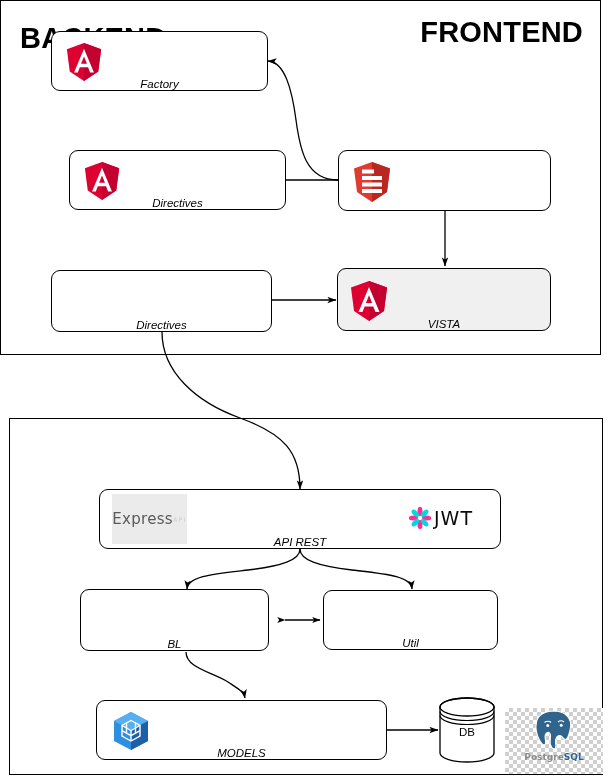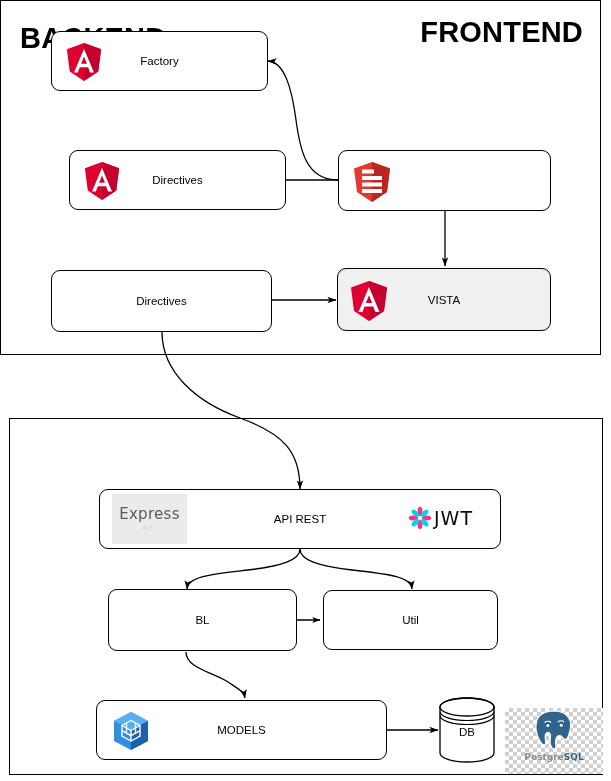--- a/index.html
+++ b/index.html
@@ -38,21 +38,22 @@
   #backend-title  { left: 20px;  top: 22px;  font-size: 29px; }
 
   
   .node {
     position: absolute;
     border: 1.3px solid #000000;
     border-radius: 9px;
     background: #ffffff;
     box-sizing: border-box;
     display: flex;
-    align-items: center;
+    align-items: flex-end;
+    font-style: italic;
   }
   .node.filled { background: #f0f0f0; }
   .node-label {
     font-size: 11.5px;
     color: #000000;
     text-align: center;
     width: 100%;
     white-space: nowrap;
   }
   .node-icon {
@@ -68,21 +69,21 @@
     left: 0; top: 0;
     width: 611px; height: 781px;
     pointer-events: none;
   }
 
   
   .express-logo {
     position: absolute;
     background: #ebebeb;
     display: flex;
-    flex-direction: column;
+    flex-direction: row;
     align-items: center;
     justify-content: center;
   }
   .express-word {
     font-family: "DejaVu Sans", sans-serif;
     font-size: 15px;
     color: #5a5a5a;
     letter-spacing: 0.3px;
     line-height: 1;
   }
@@ -262,21 +263,21 @@
           <ellipse cx="0" cy="-6.6" rx="2.5" ry="4.6" transform="rotate(45)"></ellipse>
           <ellipse cx="0" cy="-6.6" rx="2.5" ry="4.6" transform="rotate(135)"></ellipse>
           <ellipse cx="0" cy="-6.6" rx="2.5" ry="4.6" transform="rotate(225)"></ellipse>
           <ellipse cx="0" cy="-6.6" rx="2.5" ry="4.6" transform="rotate(315)"></ellipse>
         </g>
       </g>
     </svg>
     <div class="jwt-word">JWT</div>
   </div>
 
-  <div class="node" id="n-bl" style="left:108px; top:589px; width:189px; height:62px;">
+  <div class="node" id="n-bl" style="left:80px; top:589px; width:189px; height:62px;">
     <div class="node-label">BL</div>
   </div>
 
   <div class="node" id="n-util" style="left:323px; top:590px; width:175px; height:60px;">
     <div class="node-label">Util</div>
   </div>
 
   <div class="node" id="n-models" style="left:96px; top:700px; width:291px; height:60px;">
     <div class="node-icon" style="left:14px; top:10px; width:40px; height:40px;">
       <svg width="40" height="42" viewBox="0 0 40 42">

